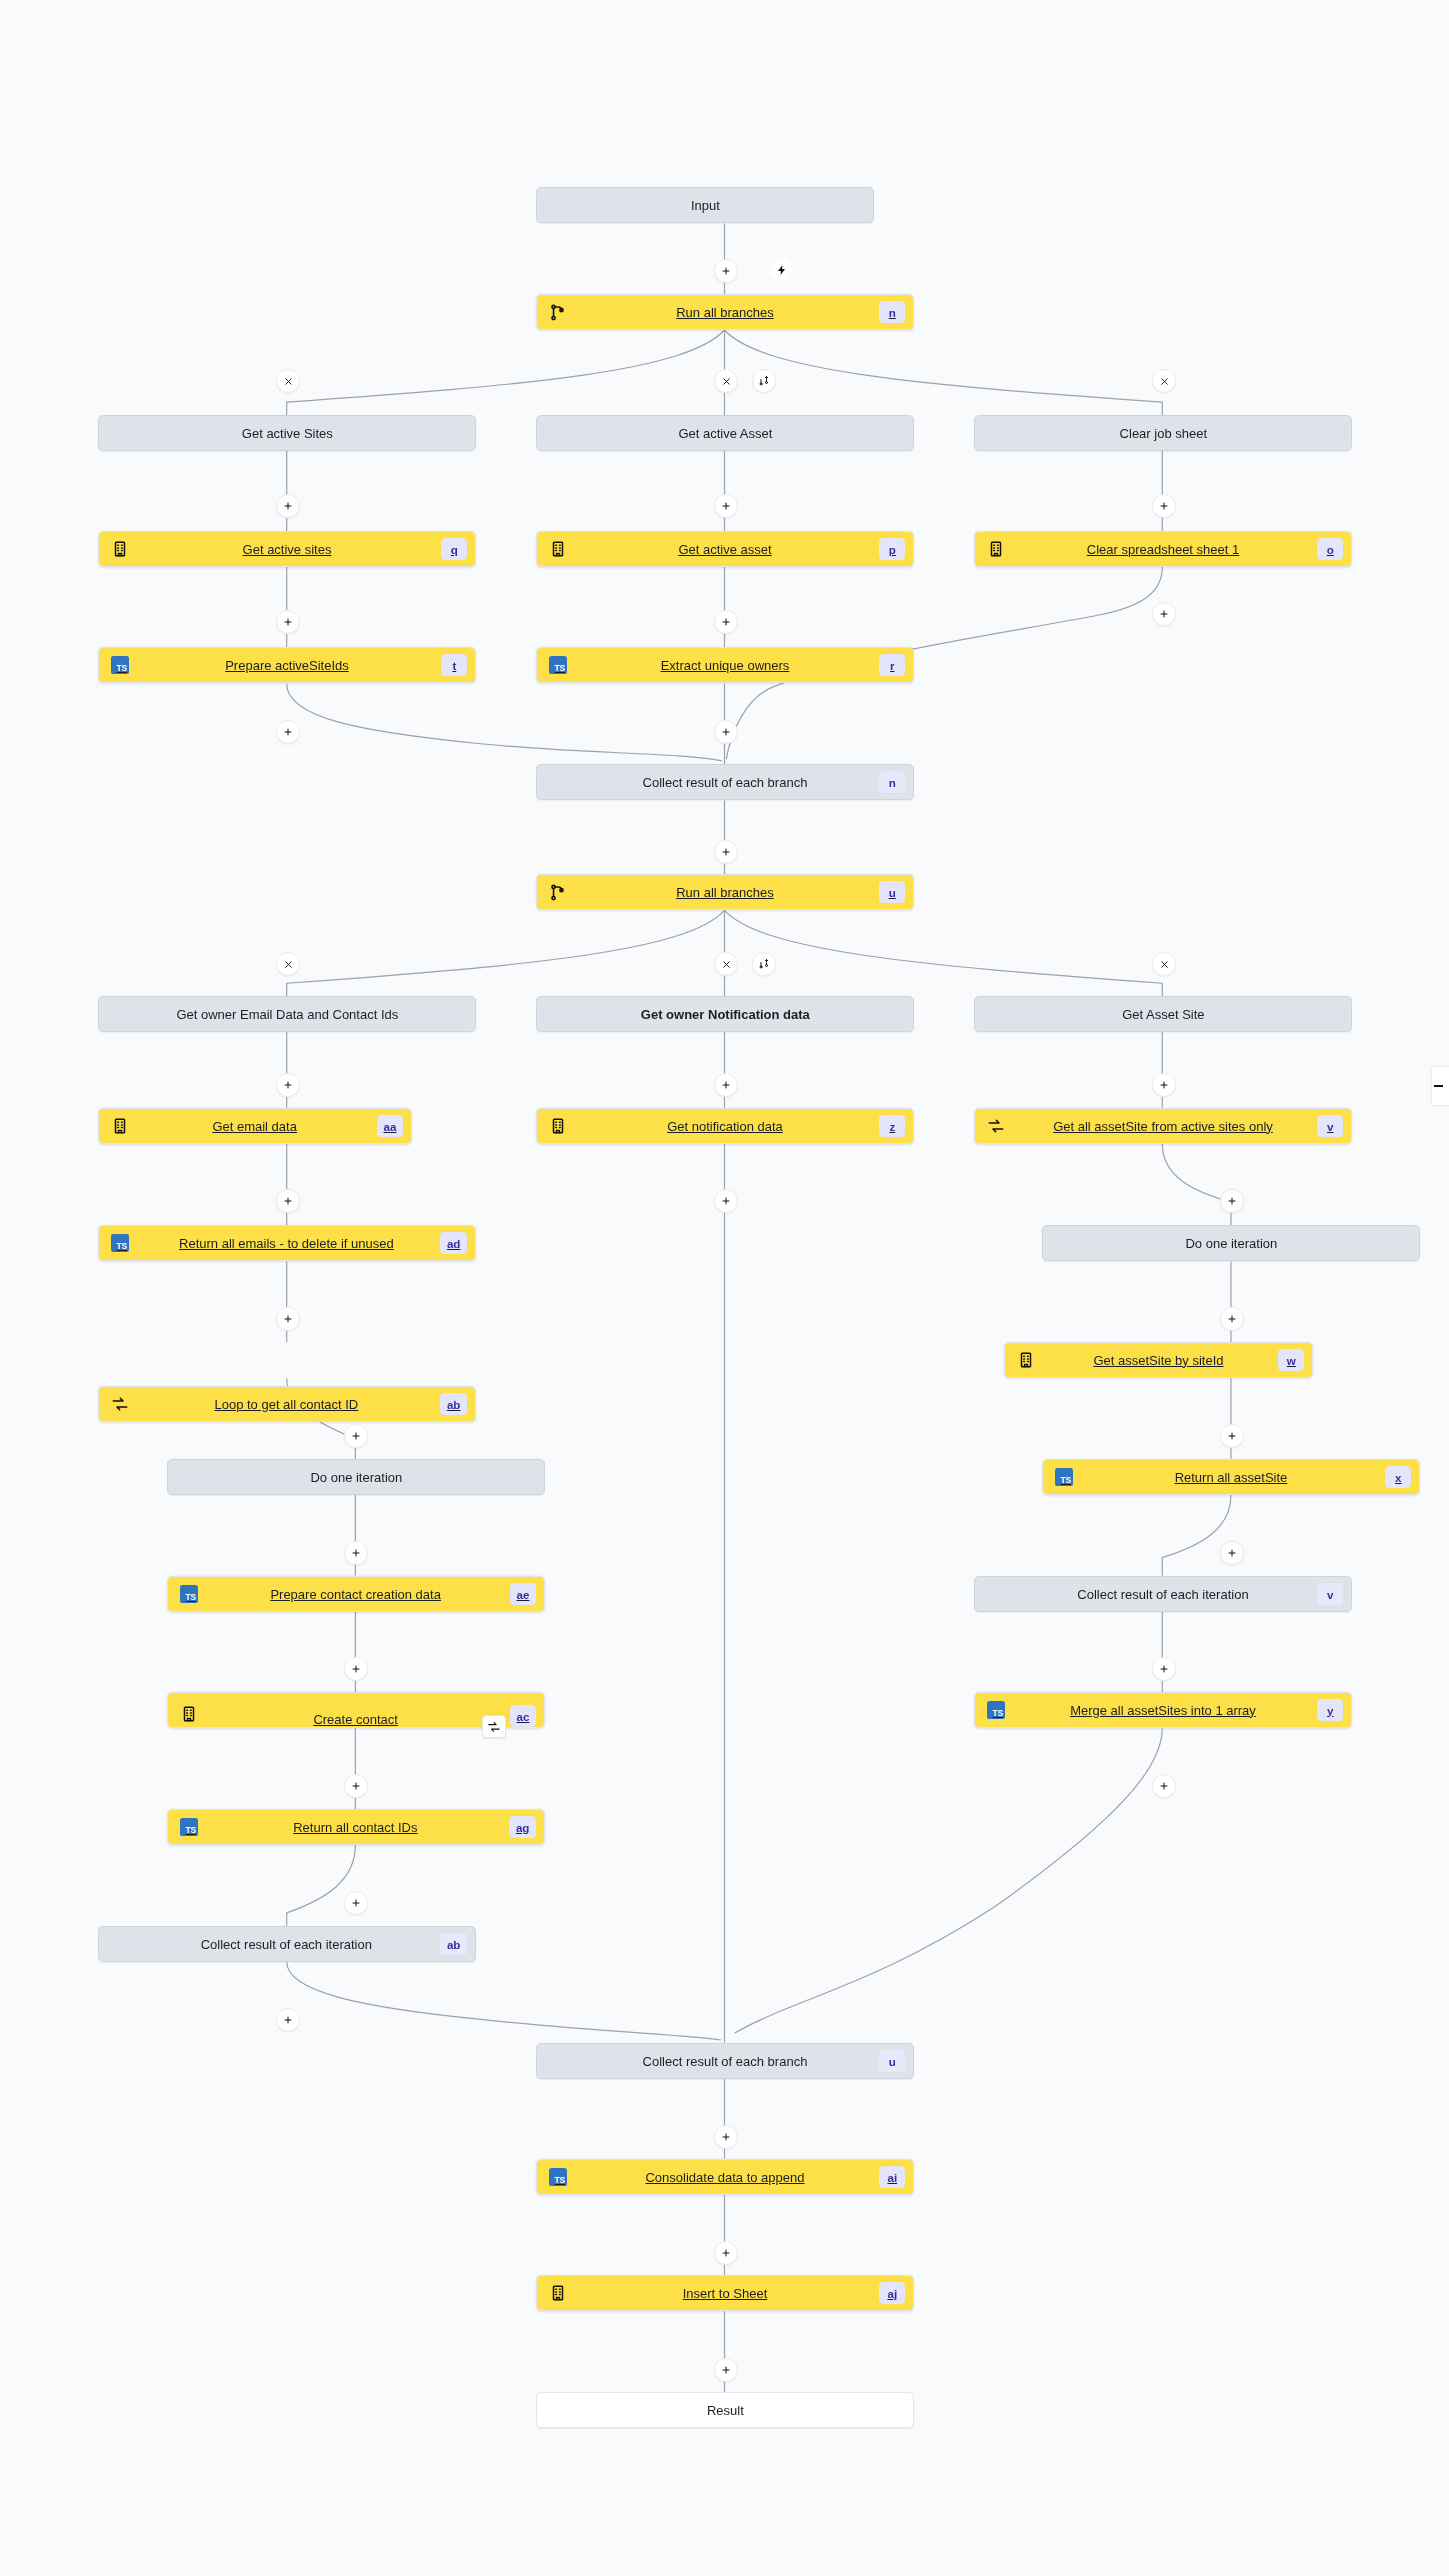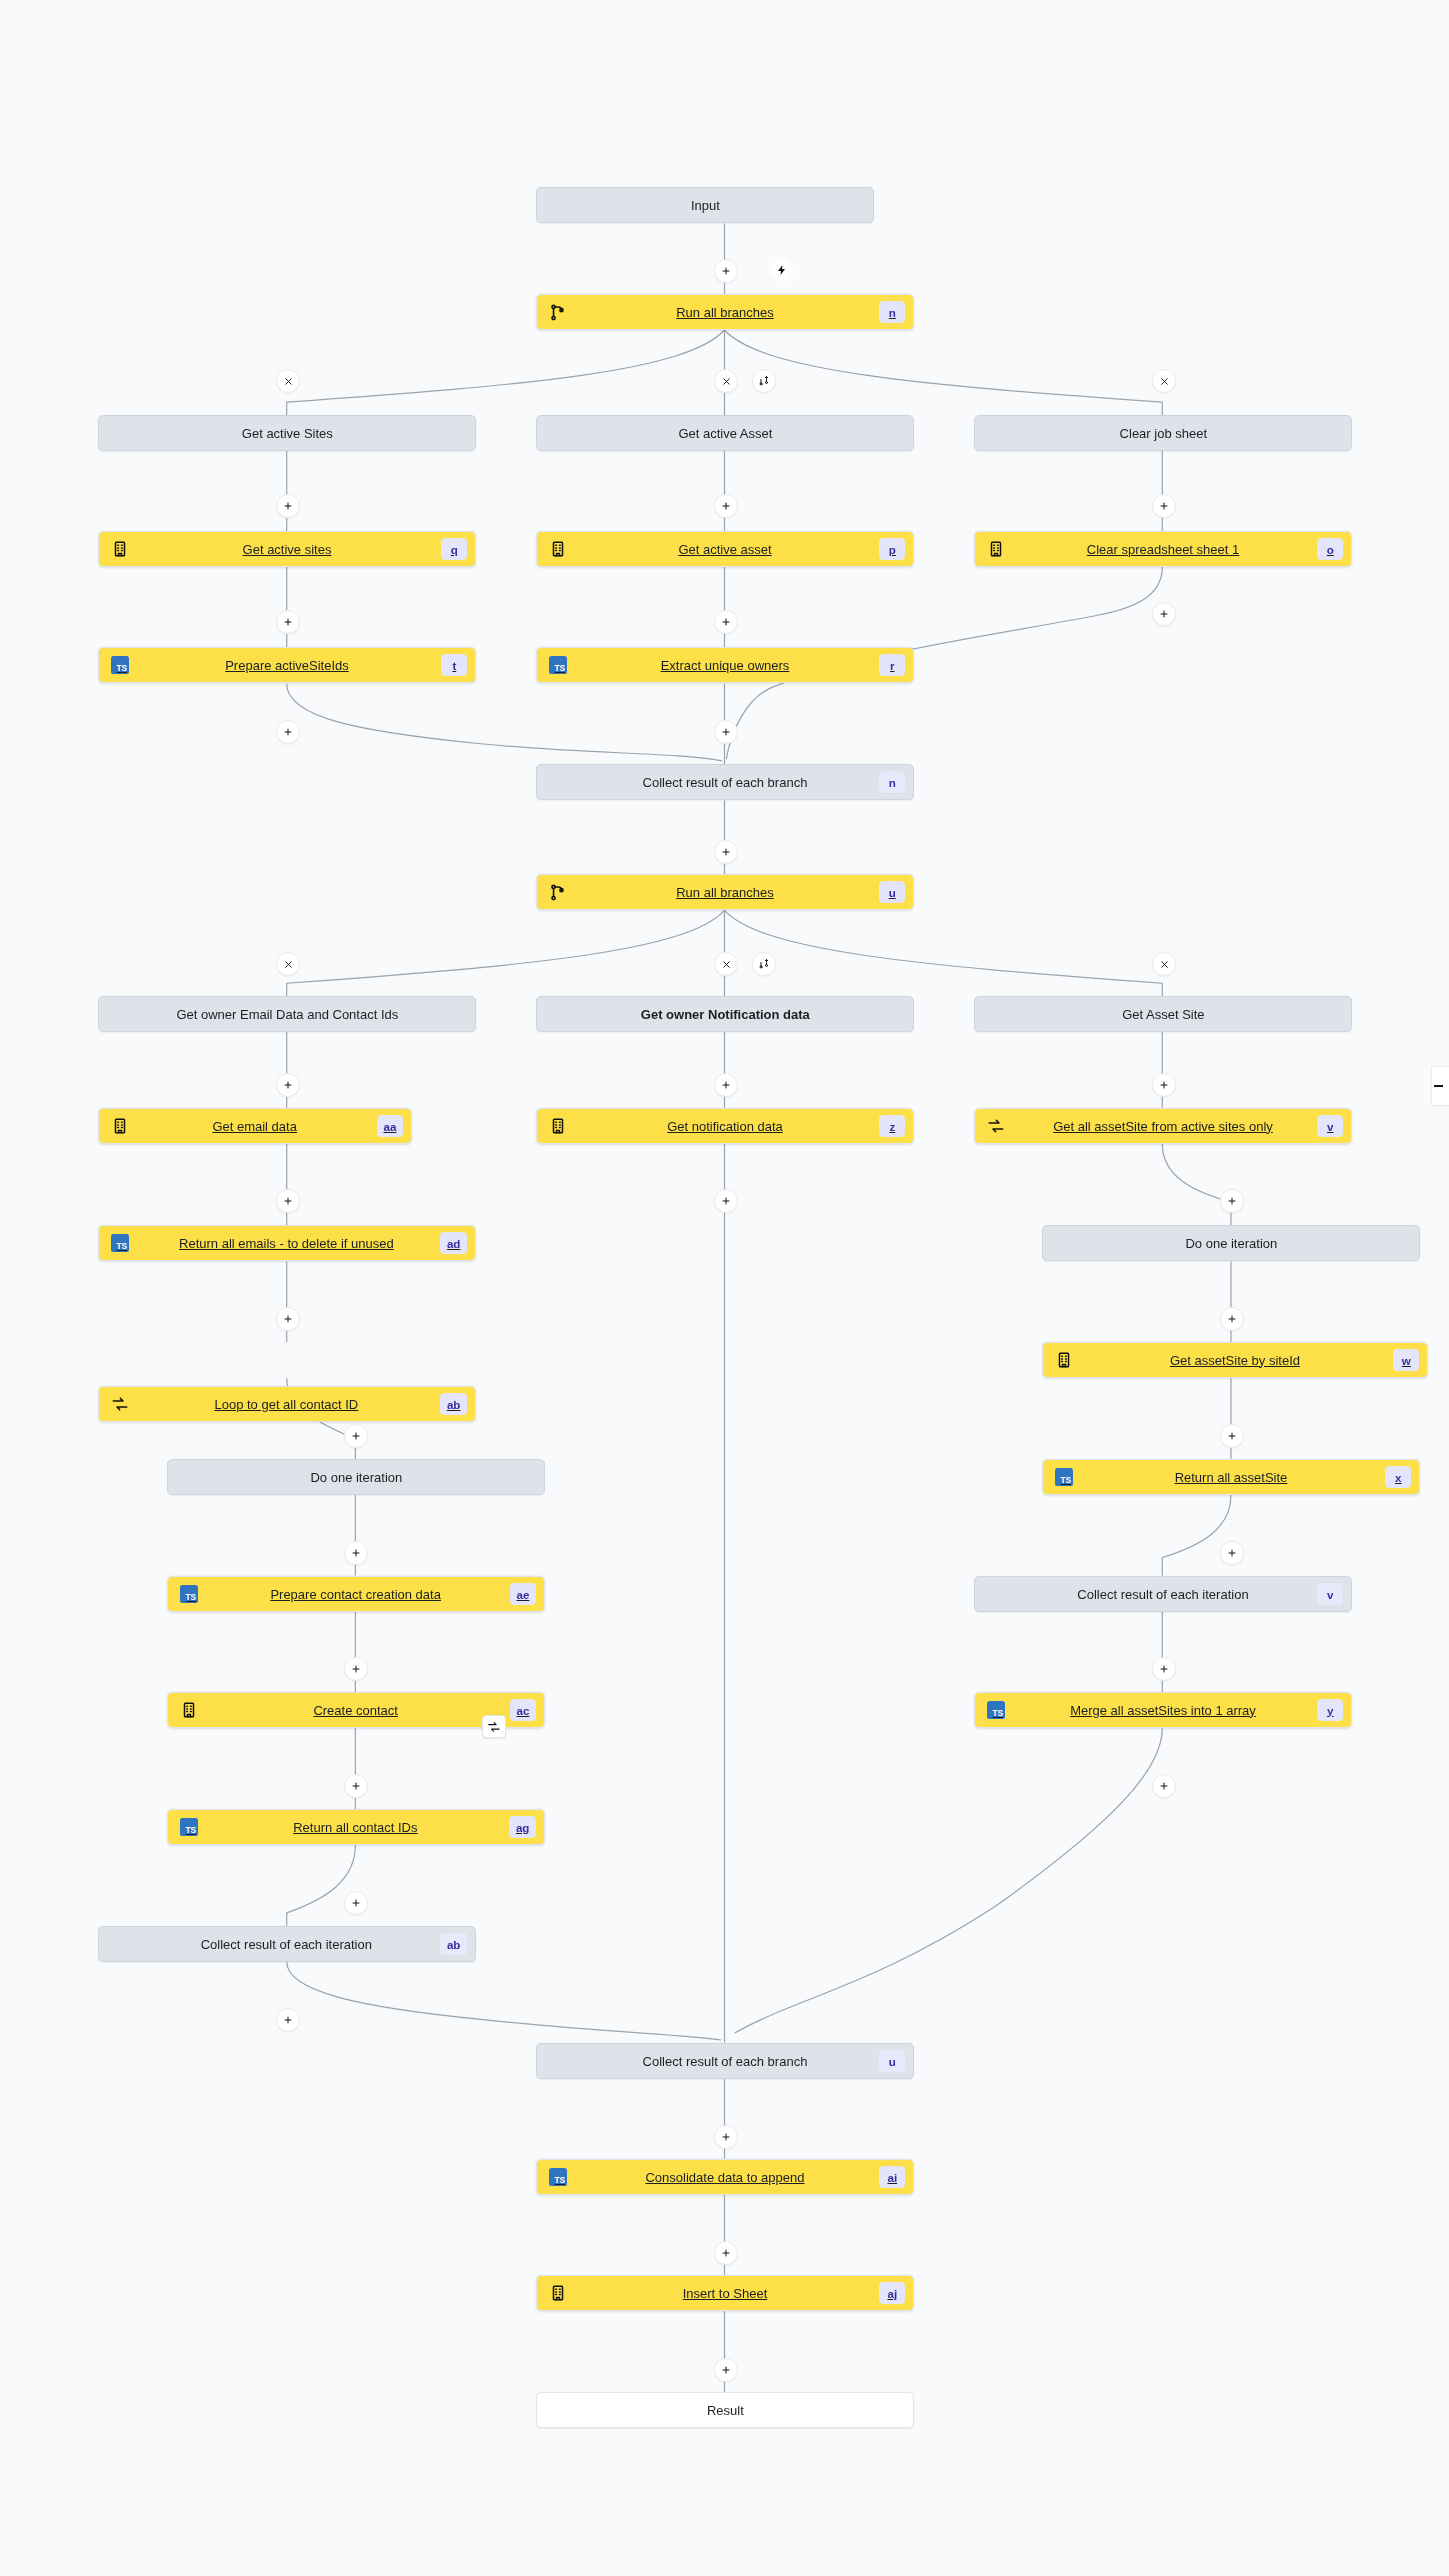--- a/index.html
+++ b/index.html
@@ -378,21 +378,21 @@
     </div>
     <div class="node step" style="left: 98px; top: 1342px; width: 378px; margin-top: 44px;">
       <span class="icon-slot">
         <svg class="gly" width="18" height="18" viewBox="0 0 24 24" fill="none" stroke="#111" stroke-width="2" stroke-linecap="round" stroke-linejoin="round">
           <path d="M3 8h13l-3.5-3.5M21 16H8l3.5 3.5"></path>
         </svg>
       </span>
       <span class="lbl">Loop to get all contact ID</span>
       <span class="badge">ab</span>
     </div>
-    <div class="node step" style="left: 1042px; top: 1342px; width: 386px;">
+    <div class="node step" style="left: 1004px; top: 1342px; width: 309px;">
       <span class="icon-slot">
         <svg class="gly" width="18" height="18" viewBox="0 0 24 24" fill="none" stroke="#111" stroke-width="2" stroke-linecap="round" stroke-linejoin="round">
           <rect x="6" y="3" width="12" height="18" rx="1"></rect>
           <path d="M9 7h1M14 7h1M9 10.5h1M14 10.5h1M9 14h1M14 14h1"></path>
           <path d="M10 21v-3h4v3"></path>
         </svg>
       </span>
       <span class="lbl">Get assetSite by siteId</span>
       <span class="badge">w</span>
     </div>
@@ -413,21 +413,21 @@
         <span class="ico-ts">TS</span>
       </span>
       <span class="lbl">Prepare contact creation data</span>
       <span class="badge">ae</span>
     </div>
     <div class="node virtual" style="left: 974px; top: 1576px; width: 378px;">
       <span class="icon-slot empty"></span>
       <span class="lbl">Collect result of each iteration</span>
       <span class="badge">v</span>
     </div>
-    <div class="node step" style="left: 167px; top: 1692px; width: 378px;">
+    <div class="node step" style="left: 167px; top: 1692px; width: 378px; align-items: flex-end;">
       <span class="icon-slot">
         <svg class="gly" width="18" height="18" viewBox="0 0 24 24" fill="none" stroke="#111" stroke-width="2" stroke-linecap="round" stroke-linejoin="round">
           <rect x="6" y="3" width="12" height="18" rx="1"></rect>
           <path d="M9 7h1M14 7h1M9 10.5h1M14 10.5h1M9 14h1M14 14h1"></path>
           <path d="M10 21v-3h4v3"></path>
         </svg>
       </span>
       <span class="lbl">Create contact</span>
       <span class="badge">ac</span>
       <span class="retry-badge">

